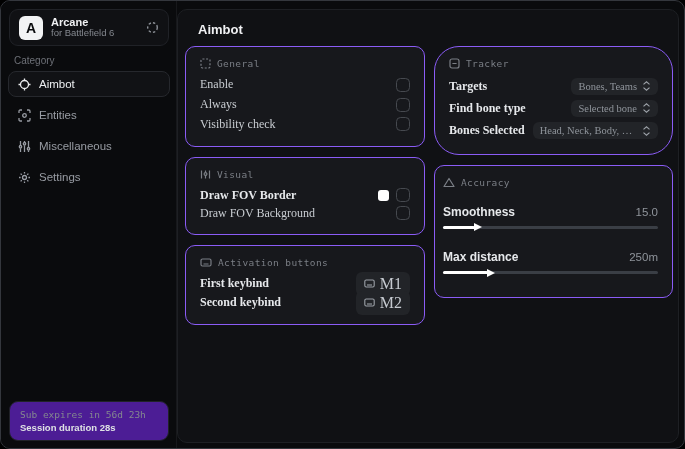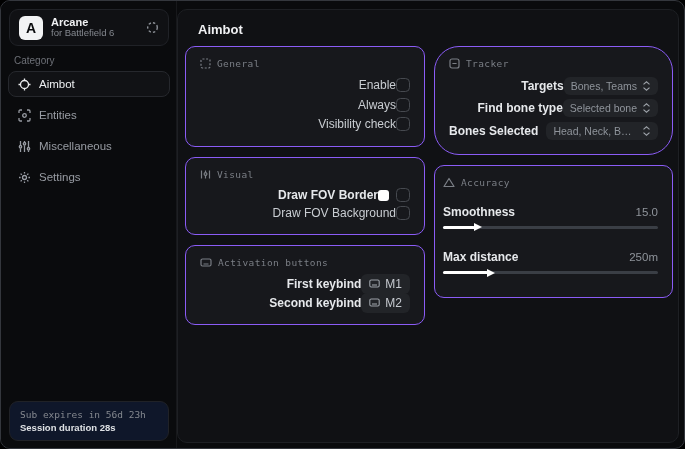--- a/index.html
+++ b/index.html
@@ -25,21 +25,21 @@
   .category-label { position:absolute; left:13px; top:54px; font-size:10px; color:#6d7077; }
   .nav { position:absolute; left:7px; top:70px; width:162px; display:flex; flex-direction:column; gap:5px; }
   .nav-item {
     display:flex; align-items:center; gap:8px; height:26px; padding:0 9px;
     border-radius:8px; color:#989ca3; font-size:11.5px; border:1px solid transparent; cursor:pointer;
   }
   .nav-item.active { background:#111215; border-color:#26282d; color:#eceef0; }
   .nav-item .nicon { display:flex; color:inherit; }
   .status-card {
     position:absolute; left:8px; bottom:7px; width:160px; height:40px;
-    background:#0f172a; border:1px solid #202227; border-radius:9px;
+    background:#4c1d95; border:1px solid #202227; border-radius:9px;
     display:flex; flex-direction:column; justify-content:center; padding:0 10px; gap:2px;
   }
   .status-sub { font-family:"DejaVu Sans Mono", monospace; font-size:9.5px; color:#84888f; white-space:nowrap; }
   .status-session { font-size:9.5px; font-weight:bold; color:#dfe2e5; white-space:nowrap; }
   
   .main {
     position:absolute; left:176px; top:8px; width:502px; height:434px;
     background:#101114; border:1px solid #1e2024; border-radius:10px;
   }
   .page-title { position:absolute; left:20px; top:12px; font-size:13px; font-weight:bold; color:#f0f1f3; }
@@ -50,29 +50,29 @@
   .card-general    { left:7px;   top:36px;  width:240px; height:101px; }
   .card-visual     { left:7px;   top:147px; width:240px; height:78px;  }
   .card-activation { left:7px;   top:235px; width:240px; height:80px;  }
   .card-tracker    { left:256px; top:36px;  width:239px; height:109px;border-radius:25px; }
   .card-accuracy   { left:256px; top:155px; width:239px; height:133px;padding-left:8px; }
   .card-header {
     display:flex; align-items:center; gap:6px; margin-bottom:6px;
     font-family:"DejaVu Sans Mono", monospace; font-size:9.5px; letter-spacing:.4px; color:#7b7f86;
   }
   .card-header .hicon { display:flex; color:#7b7f86; }
-  .row { display:flex; align-items:center; justify-content:flex-end; flex:1; min-height:0; }
+  .row { display:flex; align-items:center; justify-content:space-between; flex:1; min-height:0;font-family:Liberation Serif, serif; }
   .row-label { font-size:12px; color:#c9cdd2; }
   .row-label.bright { color:#e6e8eb; font-weight:bold; font-size:12px; }
   .controls { display:flex; align-items:center; gap:7px; }
   .checkbox { width:14px; height:14px; border:1.5px solid #46494f; border-radius:4.5px; background:transparent; cursor:pointer; }
   .swatch { width:11px; height:11px; border-radius:3px; cursor:pointer; }
   .chip {
     display:flex; align-items:center; gap:5px; background:#222428; border-radius:6px;
-    padding:3px 8px; font-size:12px; color:#c6cad0; cursor:pointer; white-space:nowrap;
+    padding:3px 8px; font-size:16px; color:#c6cad0; cursor:pointer; white-space:nowrap;
   }
   .chip.dropdown { color:#8f949b; font-size:10.5px; padding:3px 7px; }
   .chip .cicon { display:flex; color:#9ba0a7; }
   .chip-value { overflow:hidden; text-overflow:ellipsis; white-space:nowrap; }
   .row .chip.flexfill { flex:1; min-width:0; margin-left:8px; justify-content:space-between; }
   
   .slider-block { display:flex; flex-direction:column; justify-content:center; flex:1; }
   .slider-top { display:flex; align-items:center; justify-content:space-between; }
   .slider-value { font-size:11.5px; color:#8f949b; }
   .track { position:relative; height:3px; background:#3a3e45; border-radius:2px; margin-top:7px; }

